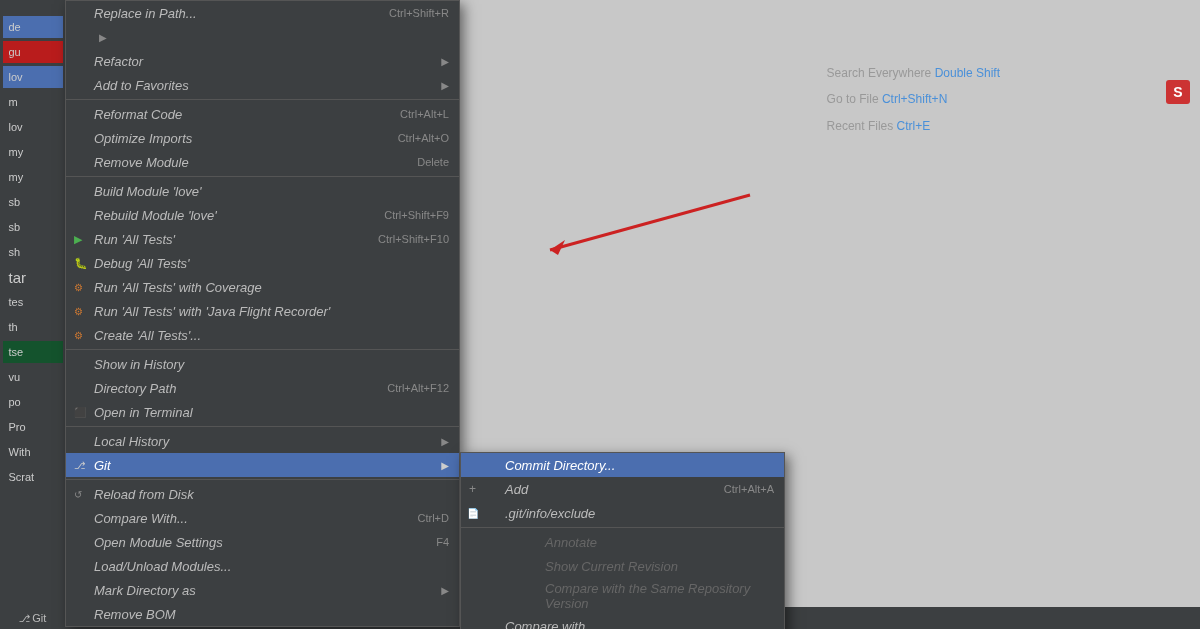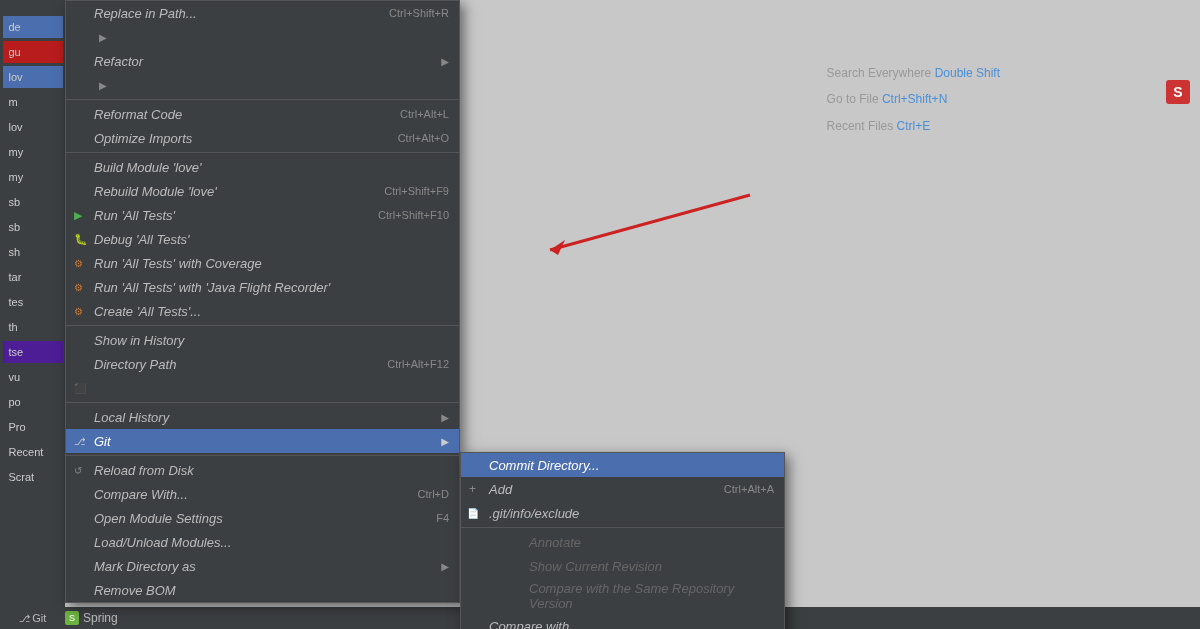--- a/index.html
+++ b/index.html
@@ -150,21 +150,21 @@
       position: absolute;
       top: 452px;
       left: 460px;
       width: 325px;
       background: #3c3f41;
       border: 1px solid #555;
       box-shadow: 4px 4px 12px rgba(0,0,0,0.5);
       z-index: 101;
     }
     .sub-menu .menu-item {
-      padding-left: 28px;
+      padding-left: 44px;
     }
     .sub-menu .menu-item.highlighted {
       background: #4b6eaf;
       color: #fff;
     }
     .sub-menu .menu-item.disabled {
       color: #666;
       cursor: default;
       margin-left: 40px;
     }
@@ -236,42 +236,42 @@
   <div class="sidebar-item dark">
       <span style="font-size:11px;color:#ccc">sb</span>
     </div>
   <div class="sidebar-item dark">
       <span style="font-size:11px;color:#ccc">sb</span>
     </div>
   <div class="sidebar-item dark">
       <span style="font-size:11px;color:#ccc">sh</span>
     </div>
   <div class="sidebar-item dark">
-      <span style="font-size:11px;color:#ccc">tar</span>
+      <span style="font-size:15px;color:#ccc">tar</span>
     </div>
   <div class="sidebar-item dark">
       <span style="font-size:11px;color:#ccc">tes</span>
     </div>
   <div class="sidebar-item dark">
       <span style="font-size:11px;color:#ccc">th</span>
     </div>
-  <div class="sidebar-item" style="background:#4c1d95">
+  <div class="sidebar-item" style="background:#14532d">
       <span style="font-size:11px;color:#ccc">tse</span>
     </div>
   <div class="sidebar-item dark">
       <span style="font-size:11px;color:#ccc">vu</span>
     </div>
   <div class="sidebar-item dark">
       <span style="font-size:11px;color:#ccc">po</span>
     </div>
   <div class="sidebar-item dark">
       <span style="font-size:11px;color:#ccc">Pro</span>
     </div>
   <div class="sidebar-item dark">
-      <span style="font-size:11px;color:#ccc">Recent</span>
+      <span style="font-size:11px;color:#ccc">With</span>
     </div>
   <div class="sidebar-item dark">
       <span style="font-size:11px;color:#ccc">Scrat</span>
     </div>
 </div>
 
 <div class="top-tab">
   <span>Replace Path .</span>
 </div>
 
@@ -302,35 +302,40 @@
   <div class="menu-item">
     <span class="arrow-right">▶</span>
   </div>
 
   <div class="menu-item">
     <span class="label">Refactor</span>
     <span class="arrow-right">▶</span>
   </div>
 
   <div class="menu-item">
+    <span class="label">Add to Favorites</span>
     <span class="arrow-right">▶</span>
   </div>
 
   <div class="menu-separator"></div>
 
   <div class="menu-item">
     <span class="label">Reformat Code</span>
     <span class="shortcut">Ctrl+Alt+L</span>
   </div>
 
   <div class="menu-item">
     <span class="label">Optimize Imports</span>
     <span class="shortcut">Ctrl+Alt+O</span>
   </div>
 
+  <div class="menu-item">
+    <span class="label">Remove Module</span>
+    <span class="shortcut">Delete</span>
+  </div>
 
   <div class="menu-separator"></div>
 
   <div class="menu-item">
     <span class="label">Build Module 'love'</span>
   </div>
 
   <div class="menu-item">
     <span class="label">Rebuild Module 'love'</span>
     <span class="shortcut">Ctrl+Shift+F9</span>
@@ -368,20 +373,21 @@
     <span class="label">Show in History</span>
   </div>
 
   <div class="menu-item">
     <span class="label">Directory Path</span>
     <span class="shortcut">Ctrl+Alt+F12</span>
   </div>
 
   <div class="menu-item">
     <span style="position:absolute;left:8px;font-size:10px;color:#888;">⬛</span>
+    <span class="label">Open in Terminal</span>
   </div>
 
   <div class="menu-separator"></div>
 
   <div class="menu-item">
     <span class="label">Local History</span>
     <span class="arrow-right">▶</span>
   </div>
 
   <div class="menu-item highlighted">

